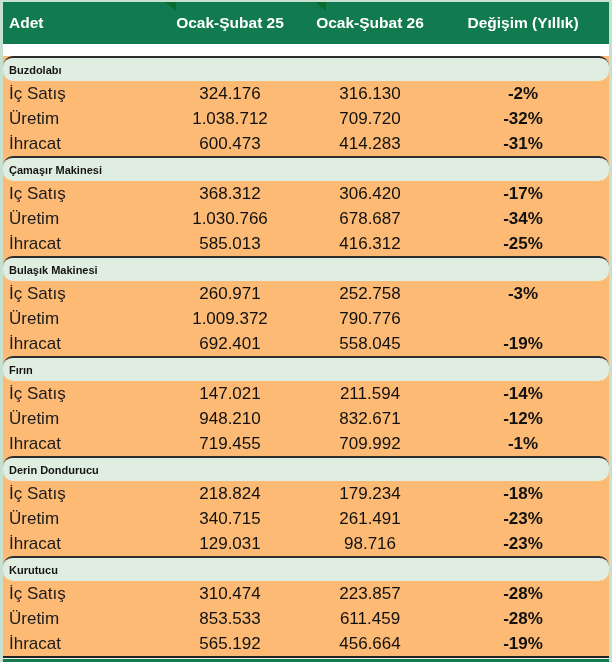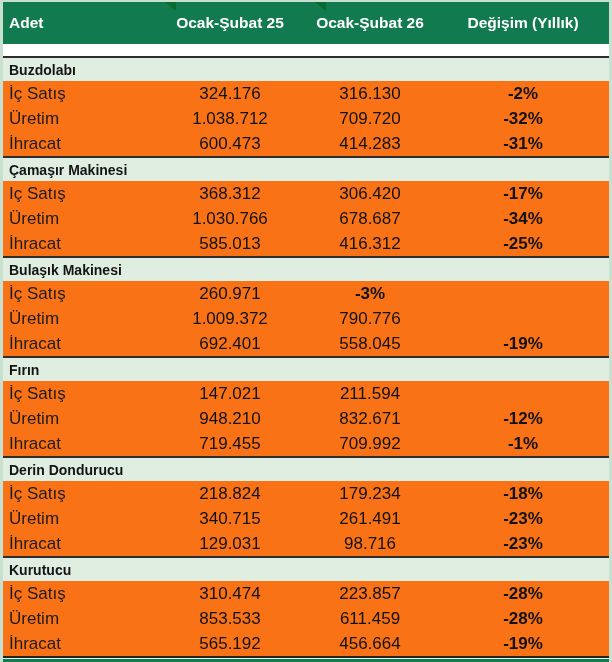--- a/index.html
+++ b/index.html
@@ -14,42 +14,42 @@
   body{
     width:612px;height:662px;overflow:hidden;
     font-family:"Liberation Sans","DejaVu Sans",sans-serif;
     -webkit-font-smoothing:antialiased;
   }
   .frame{
     position:relative;width:612px;height:662px;box-sizing:border-box;
     border-left:3px solid var(--frame-green);
     border-right:3px solid var(--frame-green);
     border-top:2px solid var(--frame-green);
-    background:#f97316;
+    background:#fdba74;
   }
   .grid-cols{display:grid;grid-template-columns:158px 142px 138px 168px;align-items:center;}
   .header-row{
     height:42px;background:var(--header-green);color:#ffffff;
     font-weight:700;font-size:15.5px;position:relative;
   }
   .header-row .c1{padding-left:6px;text-align:left;}
   .c2,.c3,.c4{text-align:center;padding-right:4px;}
   .header-gap{height:12px;background:#ffffff;}
   .corner-marker{
     position:absolute;top:0;width:11px;height:9px;
     background:var(--marker-green);
     clip-path:polygon(0 0,100% 0,100% 100%);
   }
   .marker-1{left:162px;}
   .marker-2{left:312px;}
   .section-row{
     height:25px;box-sizing:border-box;background:var(--section-green);
     border-top:2px solid var(--dark-line);
     display:flex;align-items:center;
-    font-weight:700;font-size:14px;color:#141414;padding-left:6px;
+    font-weight:700;font-size:11px;color:#141414;padding-left:6px;border-radius:10px;
   }
   .data-row{height:25px;font-size:17px;color:var(--text-dark);}
   .data-row .c1{padding-left:6px;text-align:left;color:#1b1b1b;}
   .data-row .c4{font-weight:700;}
   .bottom-line{height:2px;background:#222222;}
   .bottom-strip{height:1px;background:#eaf4ec;}
   .bottom-bar{height:3px;background:var(--header-green);border-bottom:2px solid var(--frame-green);}
 </style>
 </head>
 <body>
@@ -103,38 +103,40 @@
       <div class="data-row grid-cols">
         <div class="c1">İhracat</div>
         <div class="c2">585.013</div>
         <div class="c3">416.312</div>
         <div class="c4">-25%</div>
       </div>
       <div class="section-row">Bulaşık Makinesi</div>
       <div class="data-row grid-cols">
         <div class="c1">İç Satış</div>
         <div class="c2">260.971</div>
+        <div class="c3">252.758</div>
         <div class="c4">-3%</div>
       </div>
       <div class="data-row grid-cols">
         <div class="c1">Üretim</div>
         <div class="c2">1.009.372</div>
         <div class="c3">790.776</div>
       </div>
       <div class="data-row grid-cols">
         <div class="c1">İhracat</div>
         <div class="c2">692.401</div>
         <div class="c3">558.045</div>
         <div class="c4">-19%</div>
       </div>
       <div class="section-row">Fırın</div>
       <div class="data-row grid-cols">
         <div class="c1">İç Satış</div>
         <div class="c2">147.021</div>
         <div class="c3">211.594</div>
+        <div class="c4">-14%</div>
       </div>
       <div class="data-row grid-cols">
         <div class="c1">Üretim</div>
         <div class="c2">948.210</div>
         <div class="c3">832.671</div>
         <div class="c4">-12%</div>
       </div>
       <div class="data-row grid-cols">
         <div class="c1">Ihracat</div>
         <div class="c2">719.455</div>

